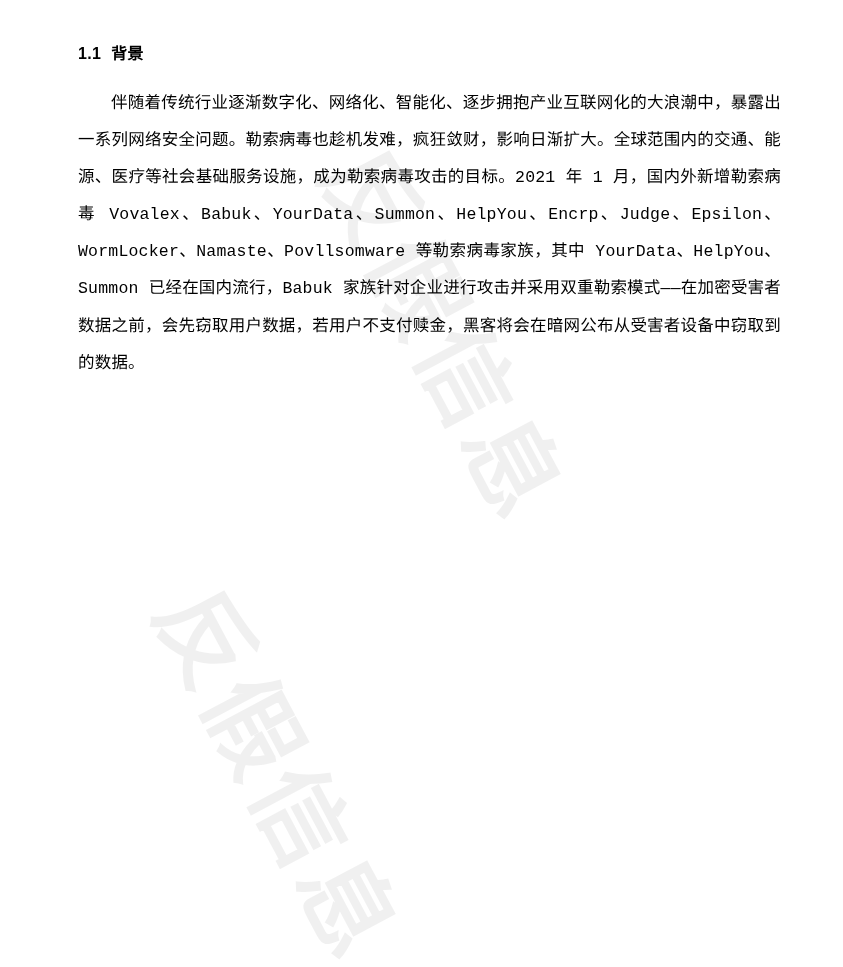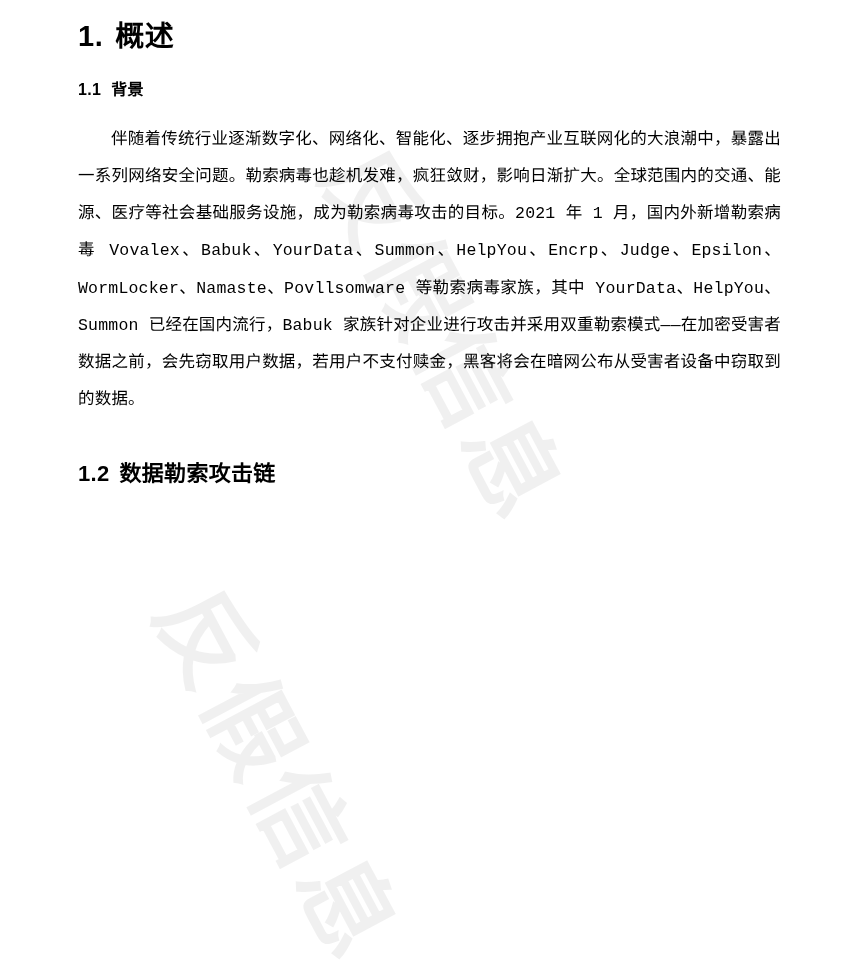--- a/index.html
+++ b/index.html
@@ -112,36 +112,30 @@
 
 <div class="page">
 
   <div class="watermark">
     <div class="wm-text wm-1">反假信息</div>
     <div class="wm-text wm-2">反假信息</div>
   </div>
 
   <div class="content">
 
-    <h1 class="heading-1">
-      <span class="num">1.</span><span>概述</span>
-    </h1>
 
     <h2 class="heading-2">
       <span class="num">1.1</span><span>背景</span>
     </h2>
 
     <div class="spacer-sm"></div>
 
     <p class="body-text">伴随着传统行业逐渐数字化、网络化、智能化、逐步拥抱产业互联网化的大浪潮中，暴露出一系列网络安全问题。勒索病毒也趁机发难，疯狂敛财，影响日渐扩大。全球范围内的交通、能源、医疗等社会基础服务设施，成为勒索病毒攻击的目标。2021 年 1 月，国内外新增勒索病毒 Vovalex、Babuk、YourData、Summon、HelpYou、Encrp、Judge、Epsilon、WormLocker、Namaste、Povllsomware 等勒索病毒家族，其中 YourData、HelpYou、Summon 已经在国内流行，Babuk 家族针对企业进行攻击并采用双重勒索模式——在加密受害者数据之前，会先窃取用户数据，若用户不支付赎金，黑客将会在暗网公布从受害者设备中窃取到的数据。</p>
 
     <div class="spacer-sm"></div>
 
 
-    <h2 class="heading-2 big">
-      <span class="num">1.2</span><span>数据勒索攻击链</span>
-    </h2>
 
     <div class="spacer-sm"></div>
 
 
   </div>
 </div>
 
 </body></html>

